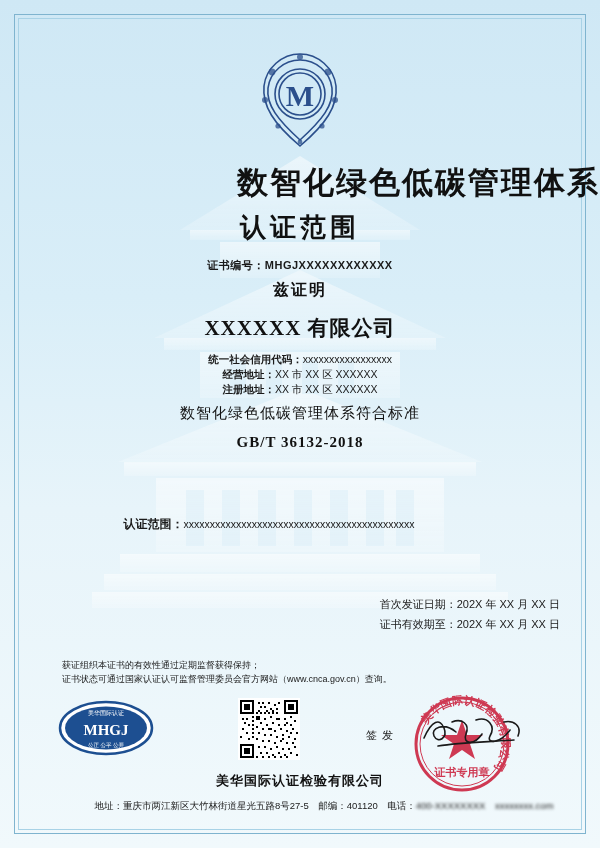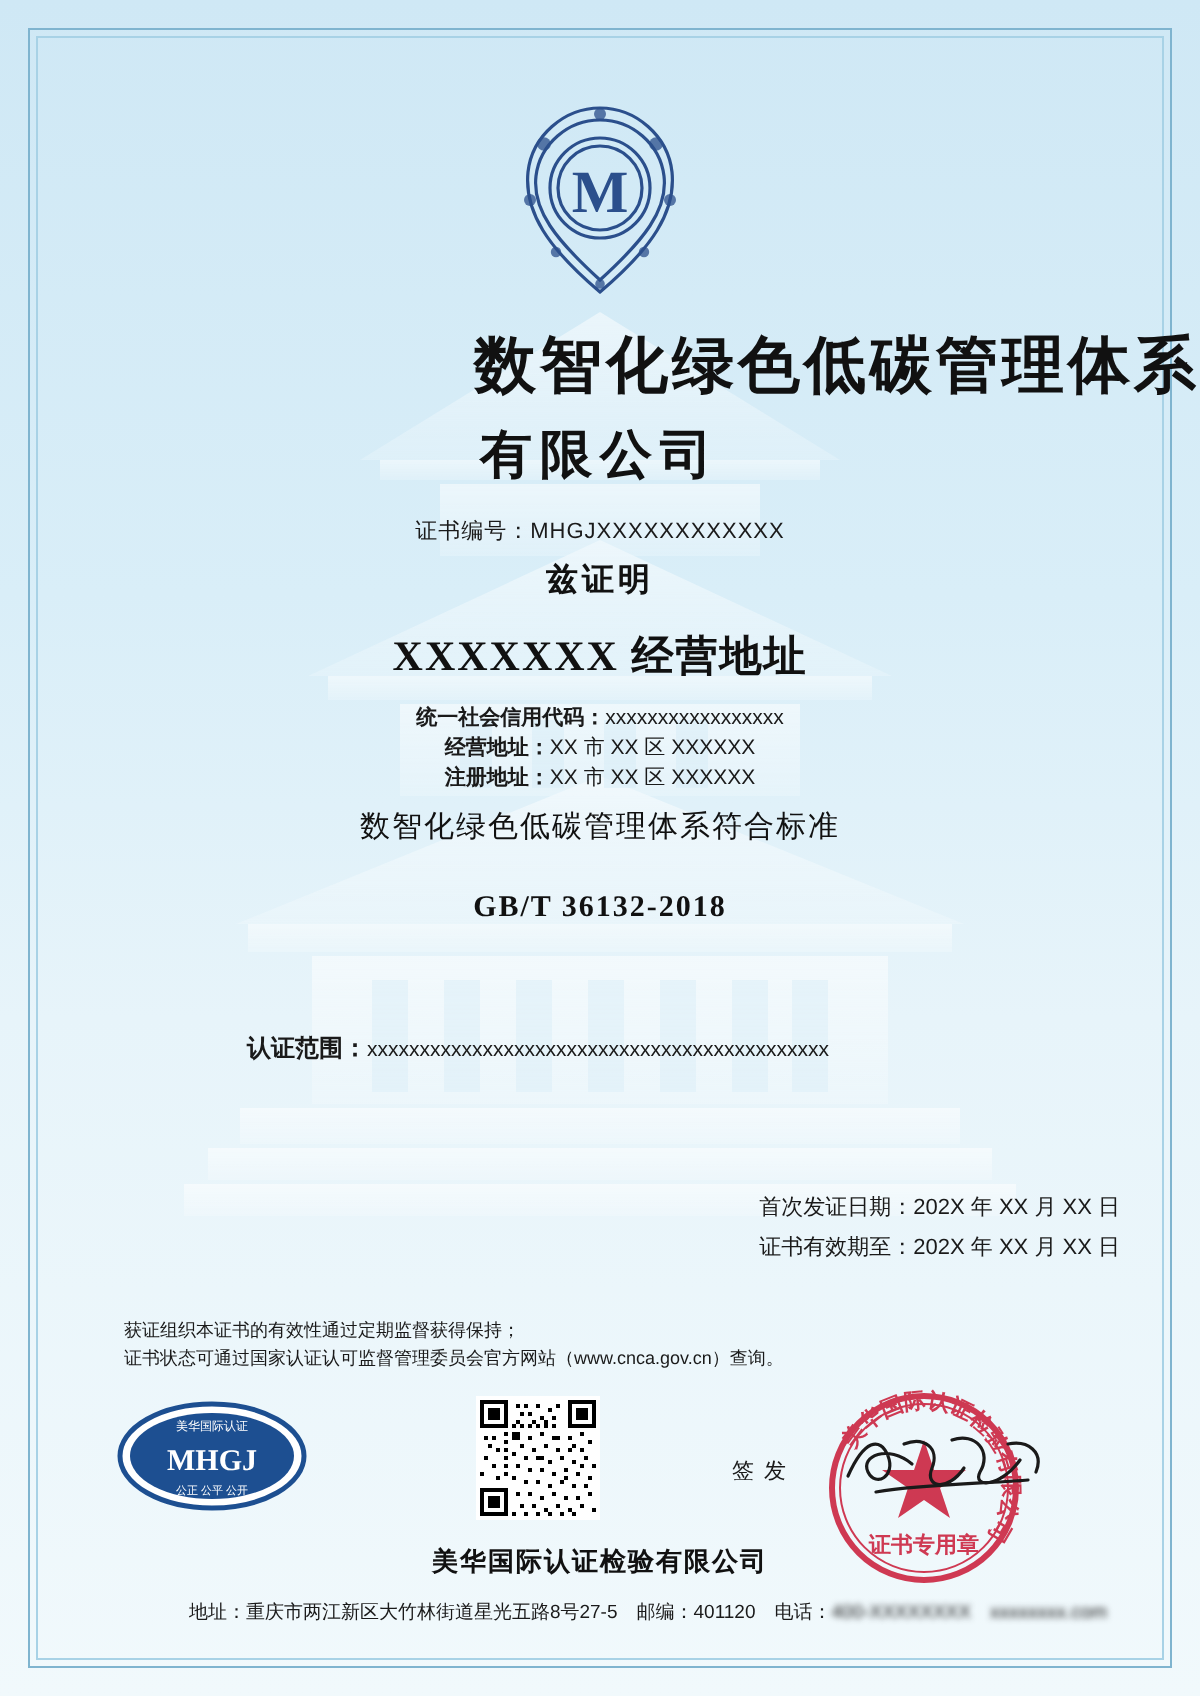--- a/index.html
+++ b/index.html
@@ -90,20 +90,21 @@
     color: #111111;
   }
   .cert-no {
     position: absolute;
     top: 258px;
     width: 600px;
     text-align: center;
     font-size: 11px;
     color: #1a1a1a;
     letter-spacing: 0.5px;
+    font-weight: bold;
   }
   .hereby {
     position: absolute;
     top: 280px;
     width: 600px;
     text-align: center;
     font-family: "Liberation Serif", serif;
     font-weight: bold;
     font-size: 16px;
     letter-spacing: 2px;
@@ -146,21 +147,20 @@
   .standard-code {
     position: absolute;
     top: 434px;
     width: 600px;
     text-align: center;
     font-family: "Liberation Serif", serif;
     font-weight: bold;
     font-size: 15px;
     letter-spacing: 1px;
     color: #111111;
-    margin-top: 12px;
   }
   .scope {
     position: absolute;
     top: 470px;
     left: 0;
     width: 538px;
     text-align: center;
     font-size: 10.5px;
     color: #1a1a1a;
     margin-top: 46px;
@@ -322,29 +322,29 @@
         <circle cx="74" cy="78" r="2.6"></circle>
         <circle cx="52" cy="94" r="2.4"></circle>
       </g>
       <text x="52" y="58" text-anchor="middle" font-family="Liberation Serif, serif" font-size="30" font-weight="bold" fill="#2b4f8c">M</text>
     </svg>
   </div>
 
   <div class="content">
 
     <div class="title-main">数智化绿色低碳管理体系</div>
-    <div class="title-sub">有限公司</div>
+    <div class="title-sub">认证范围</div>
 
     <div class="cert-no">
       <span>证书编号：</span><span>MHGJXXXXXXXXXXXX</span>
     </div>
 
     <div class="hereby">兹证明</div>
 
-    <div class="company">XXXXXXX 经营地址</div>
+    <div class="company">XXXXXX 有限公司</div>
 
     <div class="info-block">
       <div>
         <span class="info-label">统一社会信用代码：</span><span>xxxxxxxxxxxxxxxxx</span>
       </div>
       <div>
         <span class="info-label">经营地址：</span><span>XX 市 XX 区 XXXXXX</span>
       </div>
       <div>
         <span class="info-label">注册地址：</span><span>XX 市 XX 区 XXXXXX</span>

